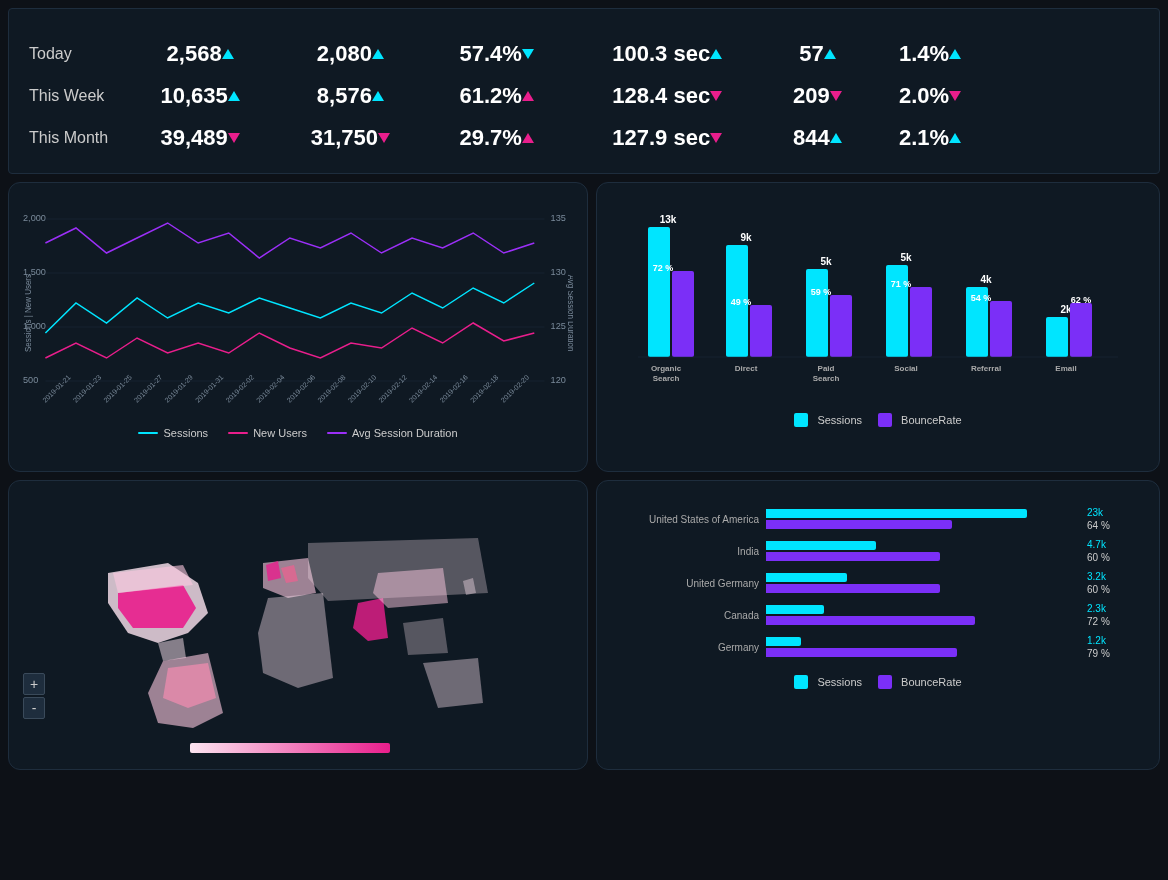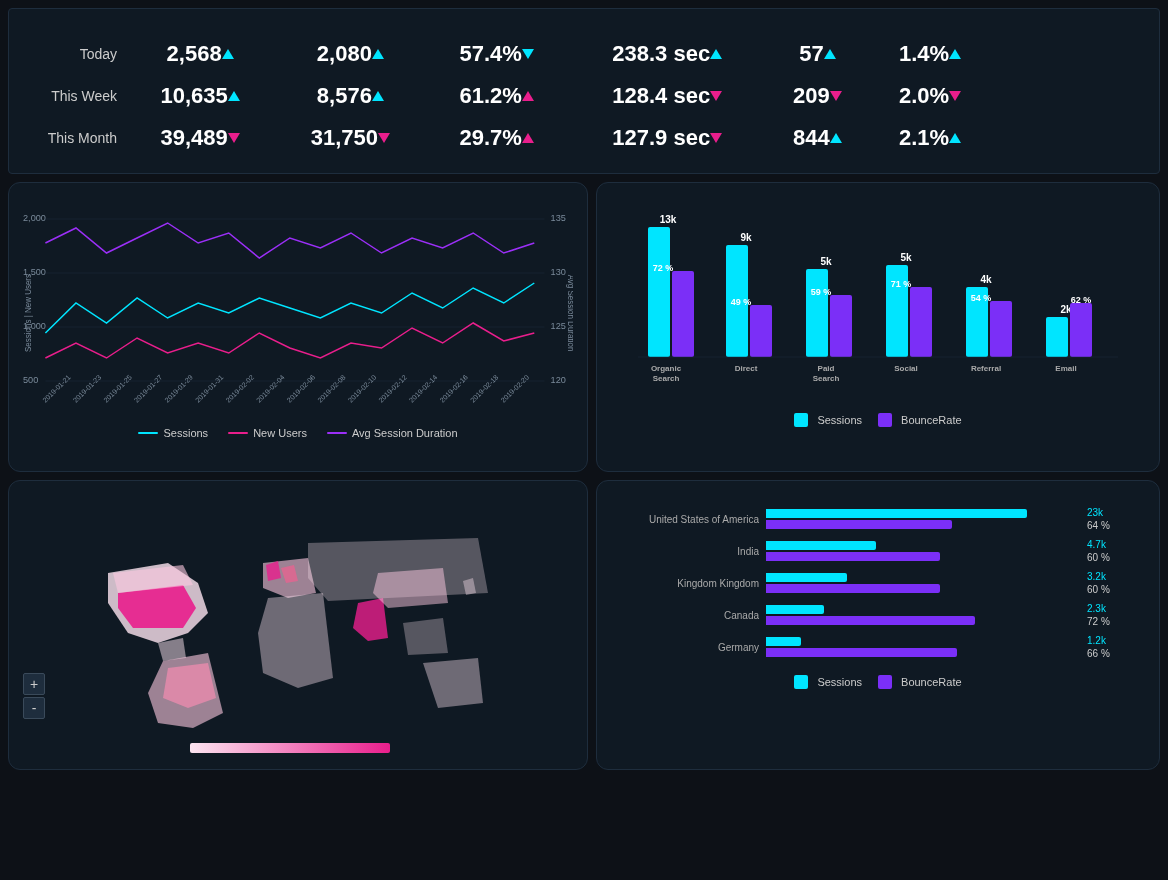--- a/index.html
+++ b/index.html
@@ -31,22 +31,22 @@
       text-align: center;
       padding: 4px 8px 10px;
     }
     .stats-table td {
       text-align: center;
       padding: 8px 8px;
       font-size: 15px;
       color: #fff;
     }
     .stats-table td.row-label {
-      text-align: right;
-      font-size: 14px;
+      text-align: left;
+      font-size: 16px;
       color: #ccc;
       font-weight: 400;
       padding-left: 4px;
     }
     .stats-table .val {
       font-size: 22px;
       font-weight: 600;
       color: #fff;
     }
 
@@ -223,21 +223,21 @@
             </div></td>
           <td><div class="cell-inner">
               <span class="val">2,080</span>
               <span class="tri-up-cyan"></span>
             </div></td>
           <td><div class="cell-inner">
               <span class="val">57.4%</span>
               <span class="tri-down-cyan"></span>
             </div></td>
           <td><div class="cell-inner">
-              <span class="val">238.3 sec</span>
+              <span class="val">100.3 sec</span>
               <span class="tri-up-cyan"></span>
             </div></td>
           <td><div class="cell-inner">
               <span class="val">57</span>
               <span class="tri-up-cyan"></span>
             </div></td>
           <td><div class="cell-inner">
               <span class="val">1.4%</span>
               <span class="tri-up-cyan"></span>
             </div></td>
@@ -503,21 +503,21 @@
     <div class="hbar-bars">
       <div class="hbar-cyan" style="width:110px;"></div>
       <div class="hbar-purple" style="width:174px;"></div>
     </div>
     <div class="hbar-vals">
       <span class="hbar-val-cyan">4.7k</span>
       <span class="hbar-val-purple">60 %</span>
     </div>
   </div>
         <div class="hbar-row">
-    <div class="hbar-label">Kingdom Kingdom</div>
+    <div class="hbar-label">United Germany</div>
     <div class="hbar-bars">
       <div class="hbar-cyan" style="width:81px;"></div>
       <div class="hbar-purple" style="width:174px;"></div>
     </div>
     <div class="hbar-vals">
       <span class="hbar-val-cyan">3.2k</span>
       <span class="hbar-val-purple">60 %</span>
     </div>
   </div>
         <div class="hbar-row">
@@ -532,21 +532,21 @@
     </div>
   </div>
         <div class="hbar-row">
     <div class="hbar-label">Germany</div>
     <div class="hbar-bars">
       <div class="hbar-cyan" style="width:35px;"></div>
       <div class="hbar-purple" style="width:191px;"></div>
     </div>
     <div class="hbar-vals">
       <span class="hbar-val-cyan">1.2k</span>
-      <span class="hbar-val-purple">66 %</span>
+      <span class="hbar-val-purple">79 %</span>
     </div>
   </div>
       </div>
     <div class="bar-chart-legend" style="margin-top:auto; padding-top:8px;">
       <div class="legend-item">
           <div style="background:#00e5ff;width:14px;height:14px;display:inline-block;border-radius:2px;margin-right:4px;"></div>
           <span>Sessions</span>
         </div>
       <div class="legend-item">
           <div style="background:#7b2ff7;width:14px;height:14px;display:inline-block;border-radius:2px;margin-right:4px;"></div>

